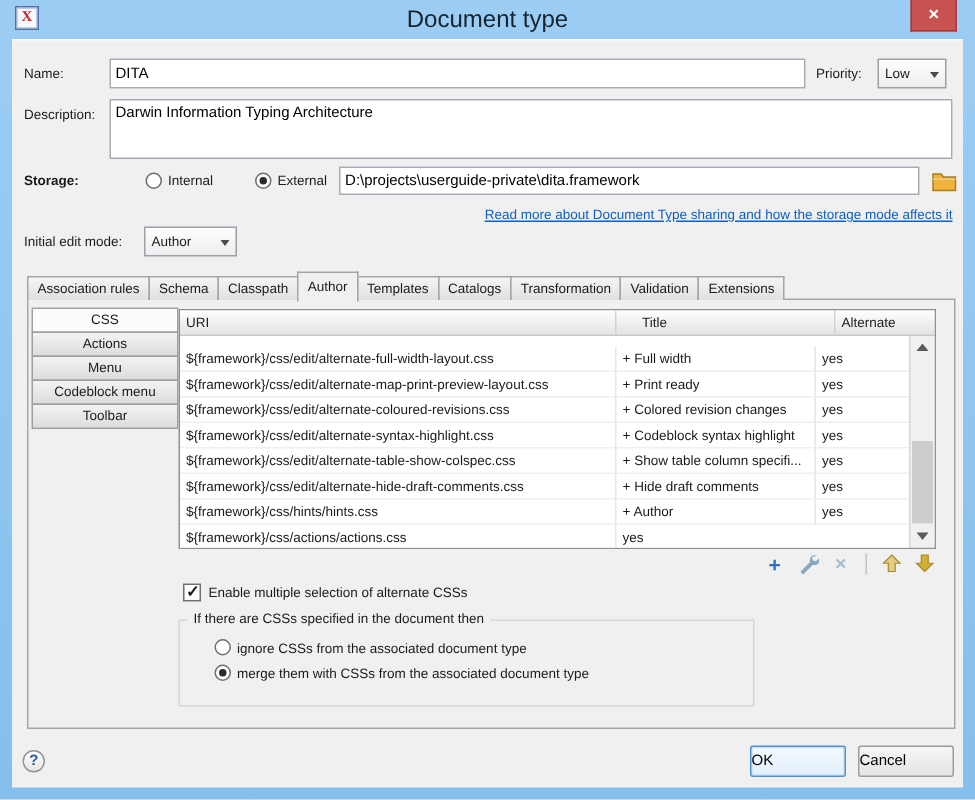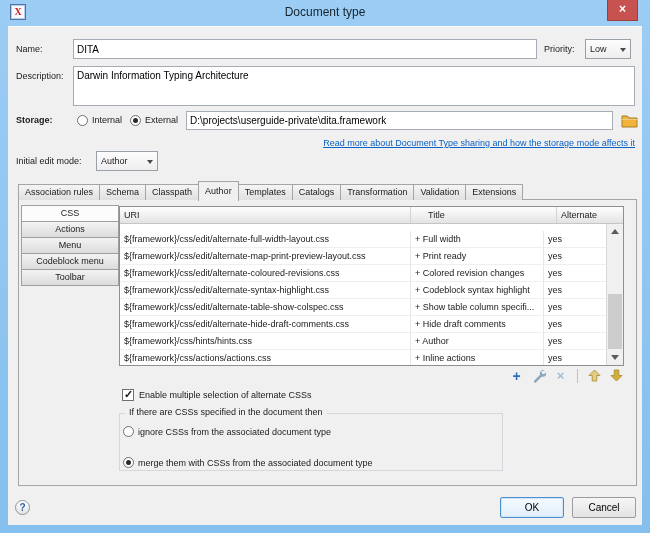--- a/index.html
+++ b/index.html
@@ -3,36 +3,36 @@
 <meta charset="utf-8">
 <style>
   * { margin:0; padding:0; box-sizing:border-box; font-family:"Liberation Sans", sans-serif; }
   html,body { background:#d8d8d8; }
   .window { position:relative; width:650px; height:533px; background:linear-gradient(#9ccdf4,#84bfee);
             overflow:hidden; font-size:9px; color:#1a1a1a; }
   
   .app-icon { position:absolute; left:10px; top:4px; width:16px; height:16px; background:#f6f9ff;
               border:1px solid #4f6fa5; box-shadow:inset 0 0 0 1px #b9cce8; text-align:center;
               line-height:14px; color:#cc2222; font-weight:bold; font-size:10px; font-family:"Liberation Serif",serif; }
-  .win-title { position:absolute; top:5px; left:60px; right:60px; text-align:center; font-size:12px; color:#16242f; }
+  .win-title { position:absolute; top:5px; left:60px; right:60px; text-align:center; font-size:16px; color:#16242f; }
   .close-btn { position:absolute; right:12px; top:0; width:31px; height:21px; background:#c85250;
                border:1px solid #a23c3c; border-top:none; color:#fff; text-align:center; line-height:19px;
                font-size:12px; font-weight:bold; cursor:default; }
   
   .plate { position:absolute; left:8px; top:26px; width:634px; height:499px; background:#f0f0f0;
            border-top:1px solid #fafcfe; }
   .lbl { position:absolute; line-height:20px; white-space:nowrap; }
   .tbox { position:absolute; background:#fff; border:1px solid #a5acb5; font-size:10px; padding:0 3px;
           color:#000; height:20px; }
   input.tbox { line-height:18px; }
   .sel { position:absolute; height:20px; background:linear-gradient(#fdfdfd,#eeeeee); border:1px solid #99a0a8;
          line-height:18px; padding:0 16px 0 4px; white-space:nowrap; }
   .sel .arr { position:absolute; right:4px; top:8px; width:0; height:0;
               border:3.5px solid transparent; border-top:4px solid #4a4a4a; border-bottom:none; }
-  .radio { display:inline-flex; align-items:center; gap:4px; white-space:nowrap; }
+  .radio { display:inline-flex; align-items:center; gap:4px; white-space:nowrap;margin-left:20px; }
   .rdot { width:11px; height:11px; border:1px solid #6f6f6f; border-radius:50%; background:#fff;
           position:relative; flex:none; }
   .radio.checked .rdot::after { content:''; position:absolute; left:2px; top:2px; width:5px; height:5px;
           border-radius:50%; background:#2b2b2b; }
   .storage-row { position:absolute; left:77px; top:110px; width:561px; height:20px; display:flex;
                  align-items:center; gap:8px; }
   .storage-row .path-box { flex:1; position:static; height:19px; }
   .folder-btn { width:17px; height:15px; flex:none; }
   .link { position:absolute; right:15px; top:138px; color:#0b61c4; text-decoration:underline; cursor:pointer; }
   
@@ -73,27 +73,27 @@
   .tool { width:15px; height:15px; text-align:center; cursor:default; }
   .glyph-add { color:#2d6fc0; font-size:14px; font-weight:bold; line-height:14px; }
   .glyph-del { color:#a3bcd0; font-size:13px; font-weight:bold; line-height:14px; }
   .tsep { width:1px; height:14px; background:#c2c2c2; margin:0 2px; }
   
   .multi { position:absolute; left:103px; top:189px; display:flex; align-items:center; gap:5px; }
   .cbx { width:12px; height:12px; border:1px solid #6f6f6f; background:#fff; position:relative; flex:none; }
   .cbx.checked::after { content:'✓'; position:absolute; left:1px; top:-2px; font-size:11px; font-weight:bold; color:#1a1a1a; }
   .group { position:absolute; left:100px; top:213px; width:384px; height:58px; border:1px solid #d2d8dd; }
   .group-title { position:absolute; top:-7px; left:5px; background:#f0f0f0; padding:0 4px; white-space:nowrap; }
-  .group-opts { padding:12px 0 0 3px; display:flex; flex-direction:column; gap:20px; }
+  .group-opts { padding:12px 0 0 3px; display:flex; flex-direction:column; gap:6px; }
   
   .help { position:absolute; left:15px; top:500px; width:15px; height:15px; border:1px solid #949494;
           border-radius:50%; background:linear-gradient(#ffffff,#e4e4e4); color:#2d5f9e; font-weight:bold;
           text-align:center; line-height:13px; font-size:10px; }
   .btn { position:absolute; width:64px; height:21px; background:linear-gradient(#f6f6f6,#e3e3e3);
-         border:1px solid #9c9c9c; border-radius:2px; text-align:center; line-height:19px; font-size:10px; color:#000; }
+         border:1px solid #9c9c9c; border-radius:2px; line-height:19px; font-size:10px; color:#000; }
   .btn.ok { left:500px; top:497px; border-color:#4d90d0; box-shadow:inset 0 0 0 1px #cfe4f7;
             background:linear-gradient(#f4faff,#e1effb); }
   .btn.cancel { left:572px; top:497px; }
 </style>
 </head>
 <body>
 
 <div class="window">
 
   <div class="app-icon">X</div>
@@ -200,21 +200,20 @@
             <div class="cell c-title">+ Hide draft comments</div>
             <div class="cell c-alternate">yes</div>
           </div>
           <div class="trow">
             <div class="cell c-uri">${framework}/css/hints/hints.css</div>
             <div class="cell c-title">+ Author</div>
             <div class="cell c-alternate">yes</div>
           </div>
           <div class="trow">
             <div class="cell c-uri">${framework}/css/actions/actions.css</div>
-            <div class="cell c-title">+ Inline actions</div>
             <div class="cell c-alternate">yes</div>
           </div>
         </div>
       <div class="vscroll">
         <div class="sb-btn up"></div>
         <div class="sb-thumb"></div>
         <div class="sb-btn down"></div>
       </div>
     </div>
 

